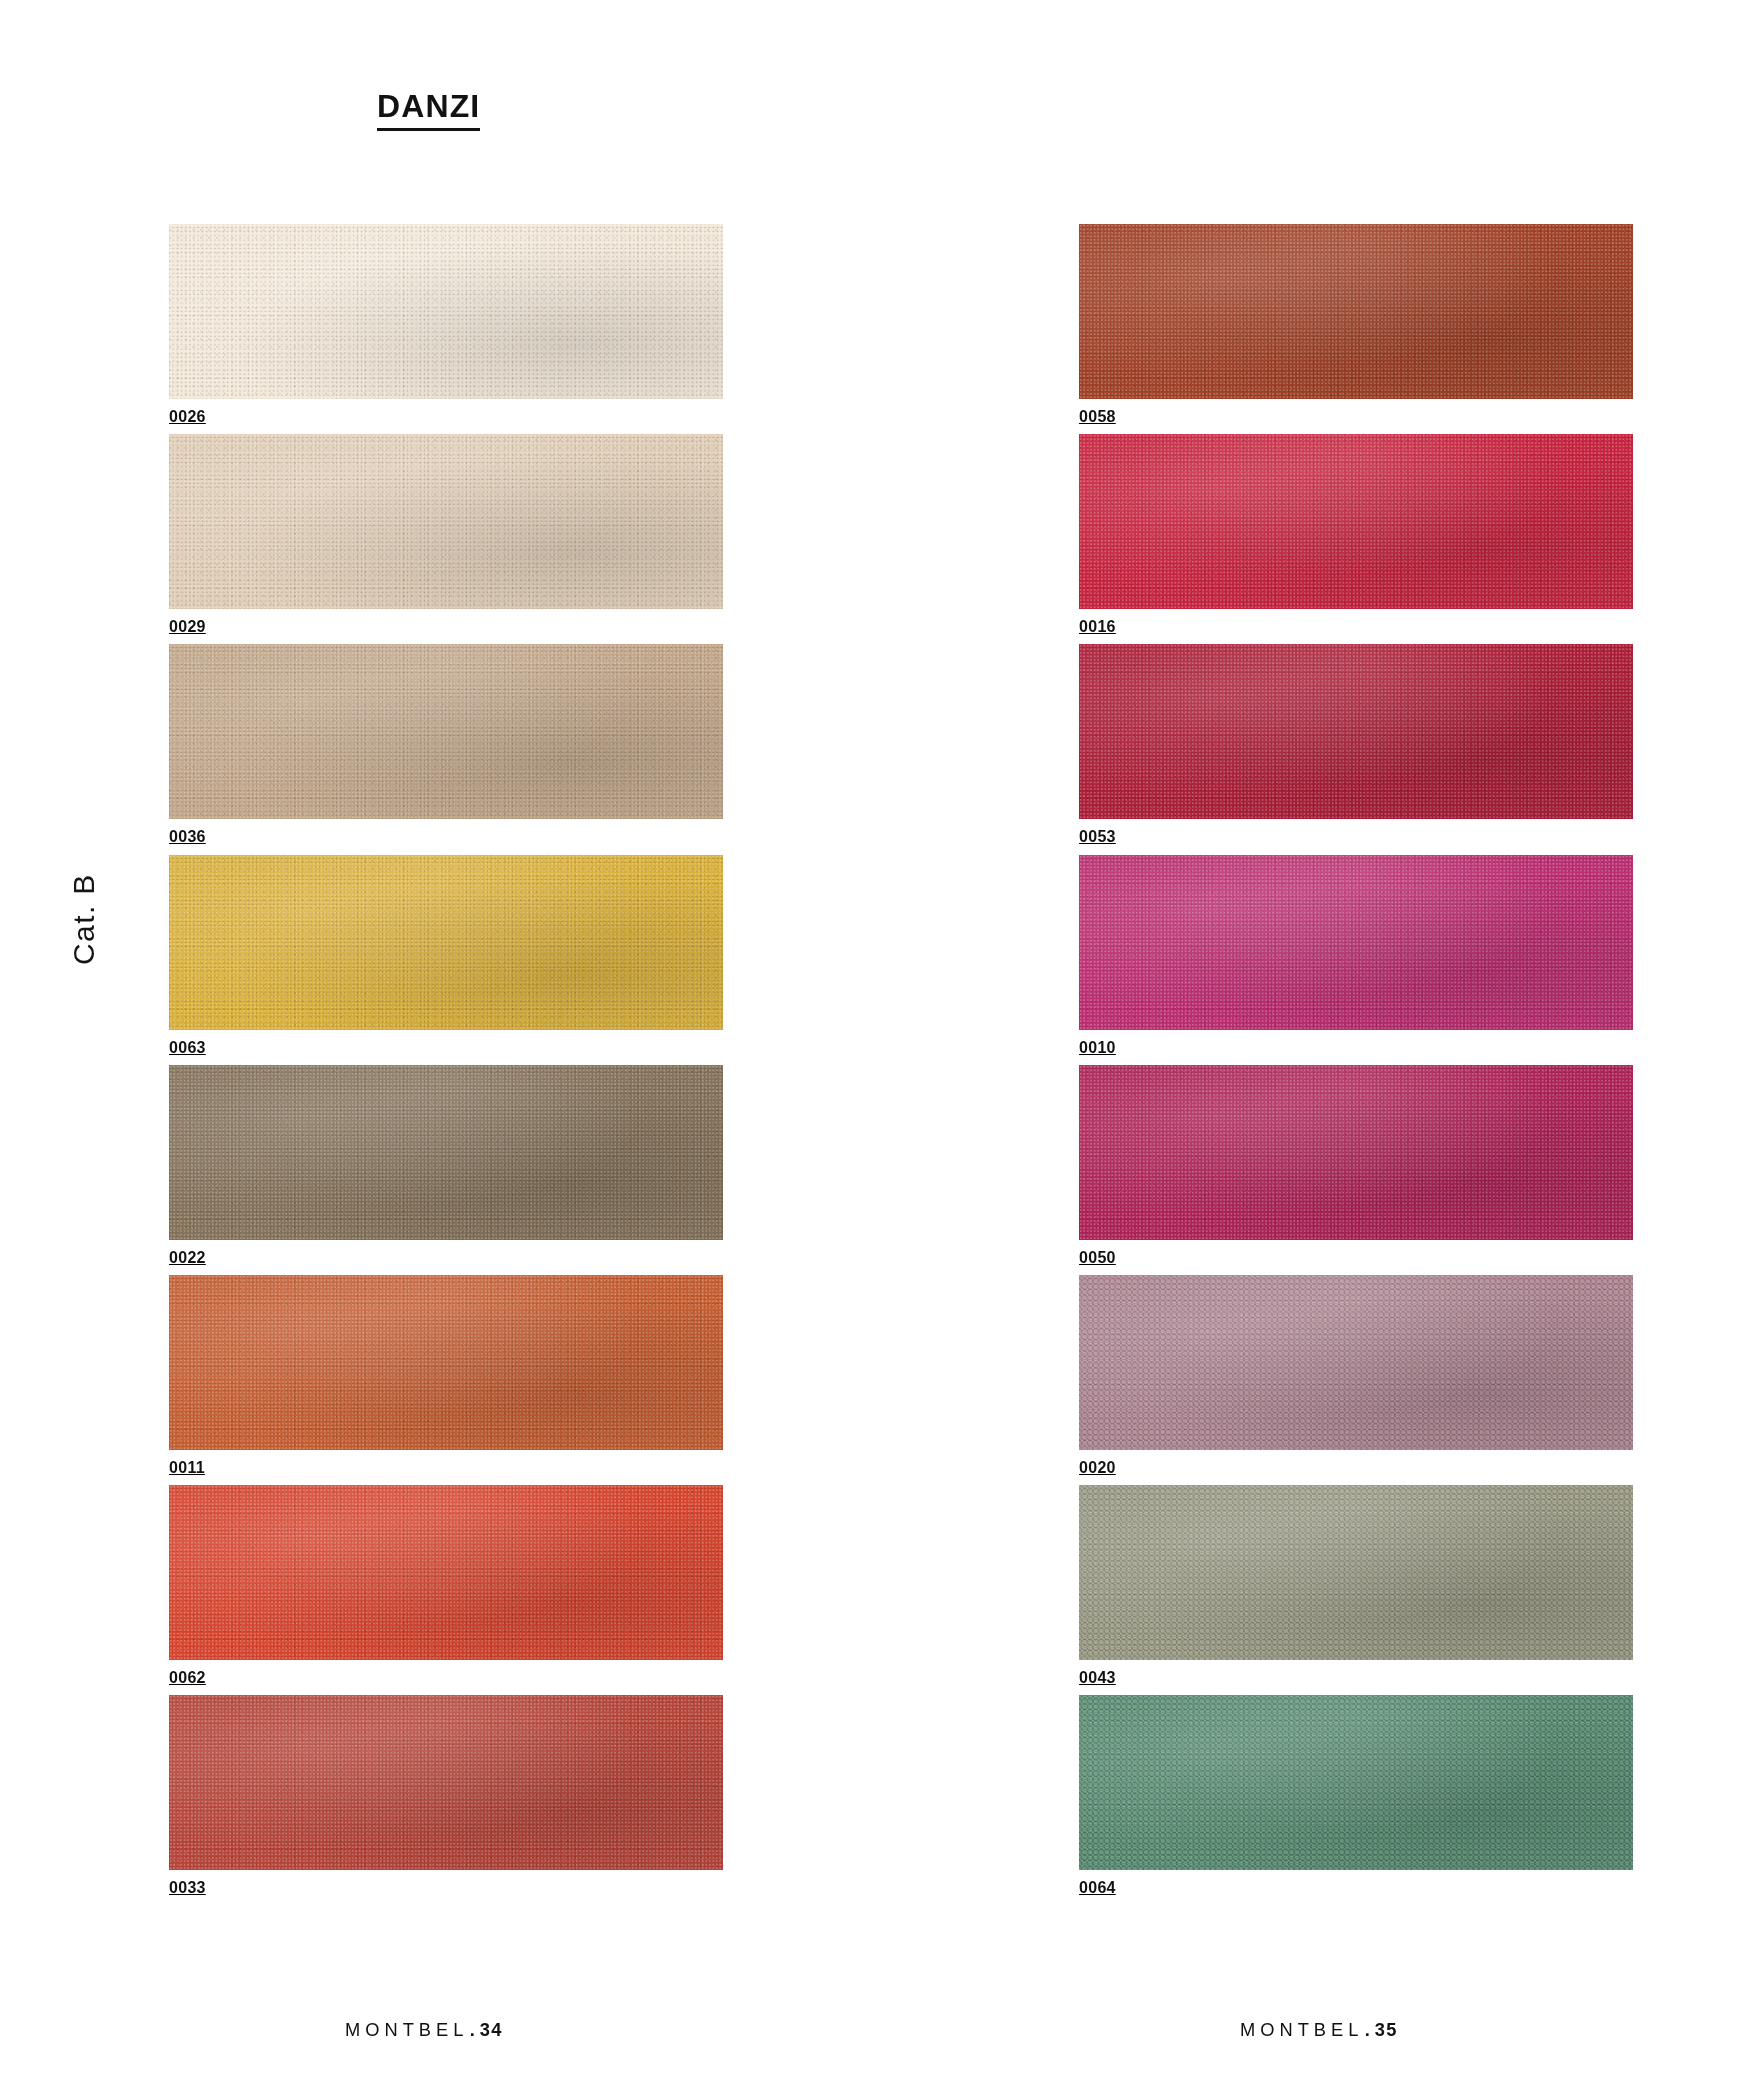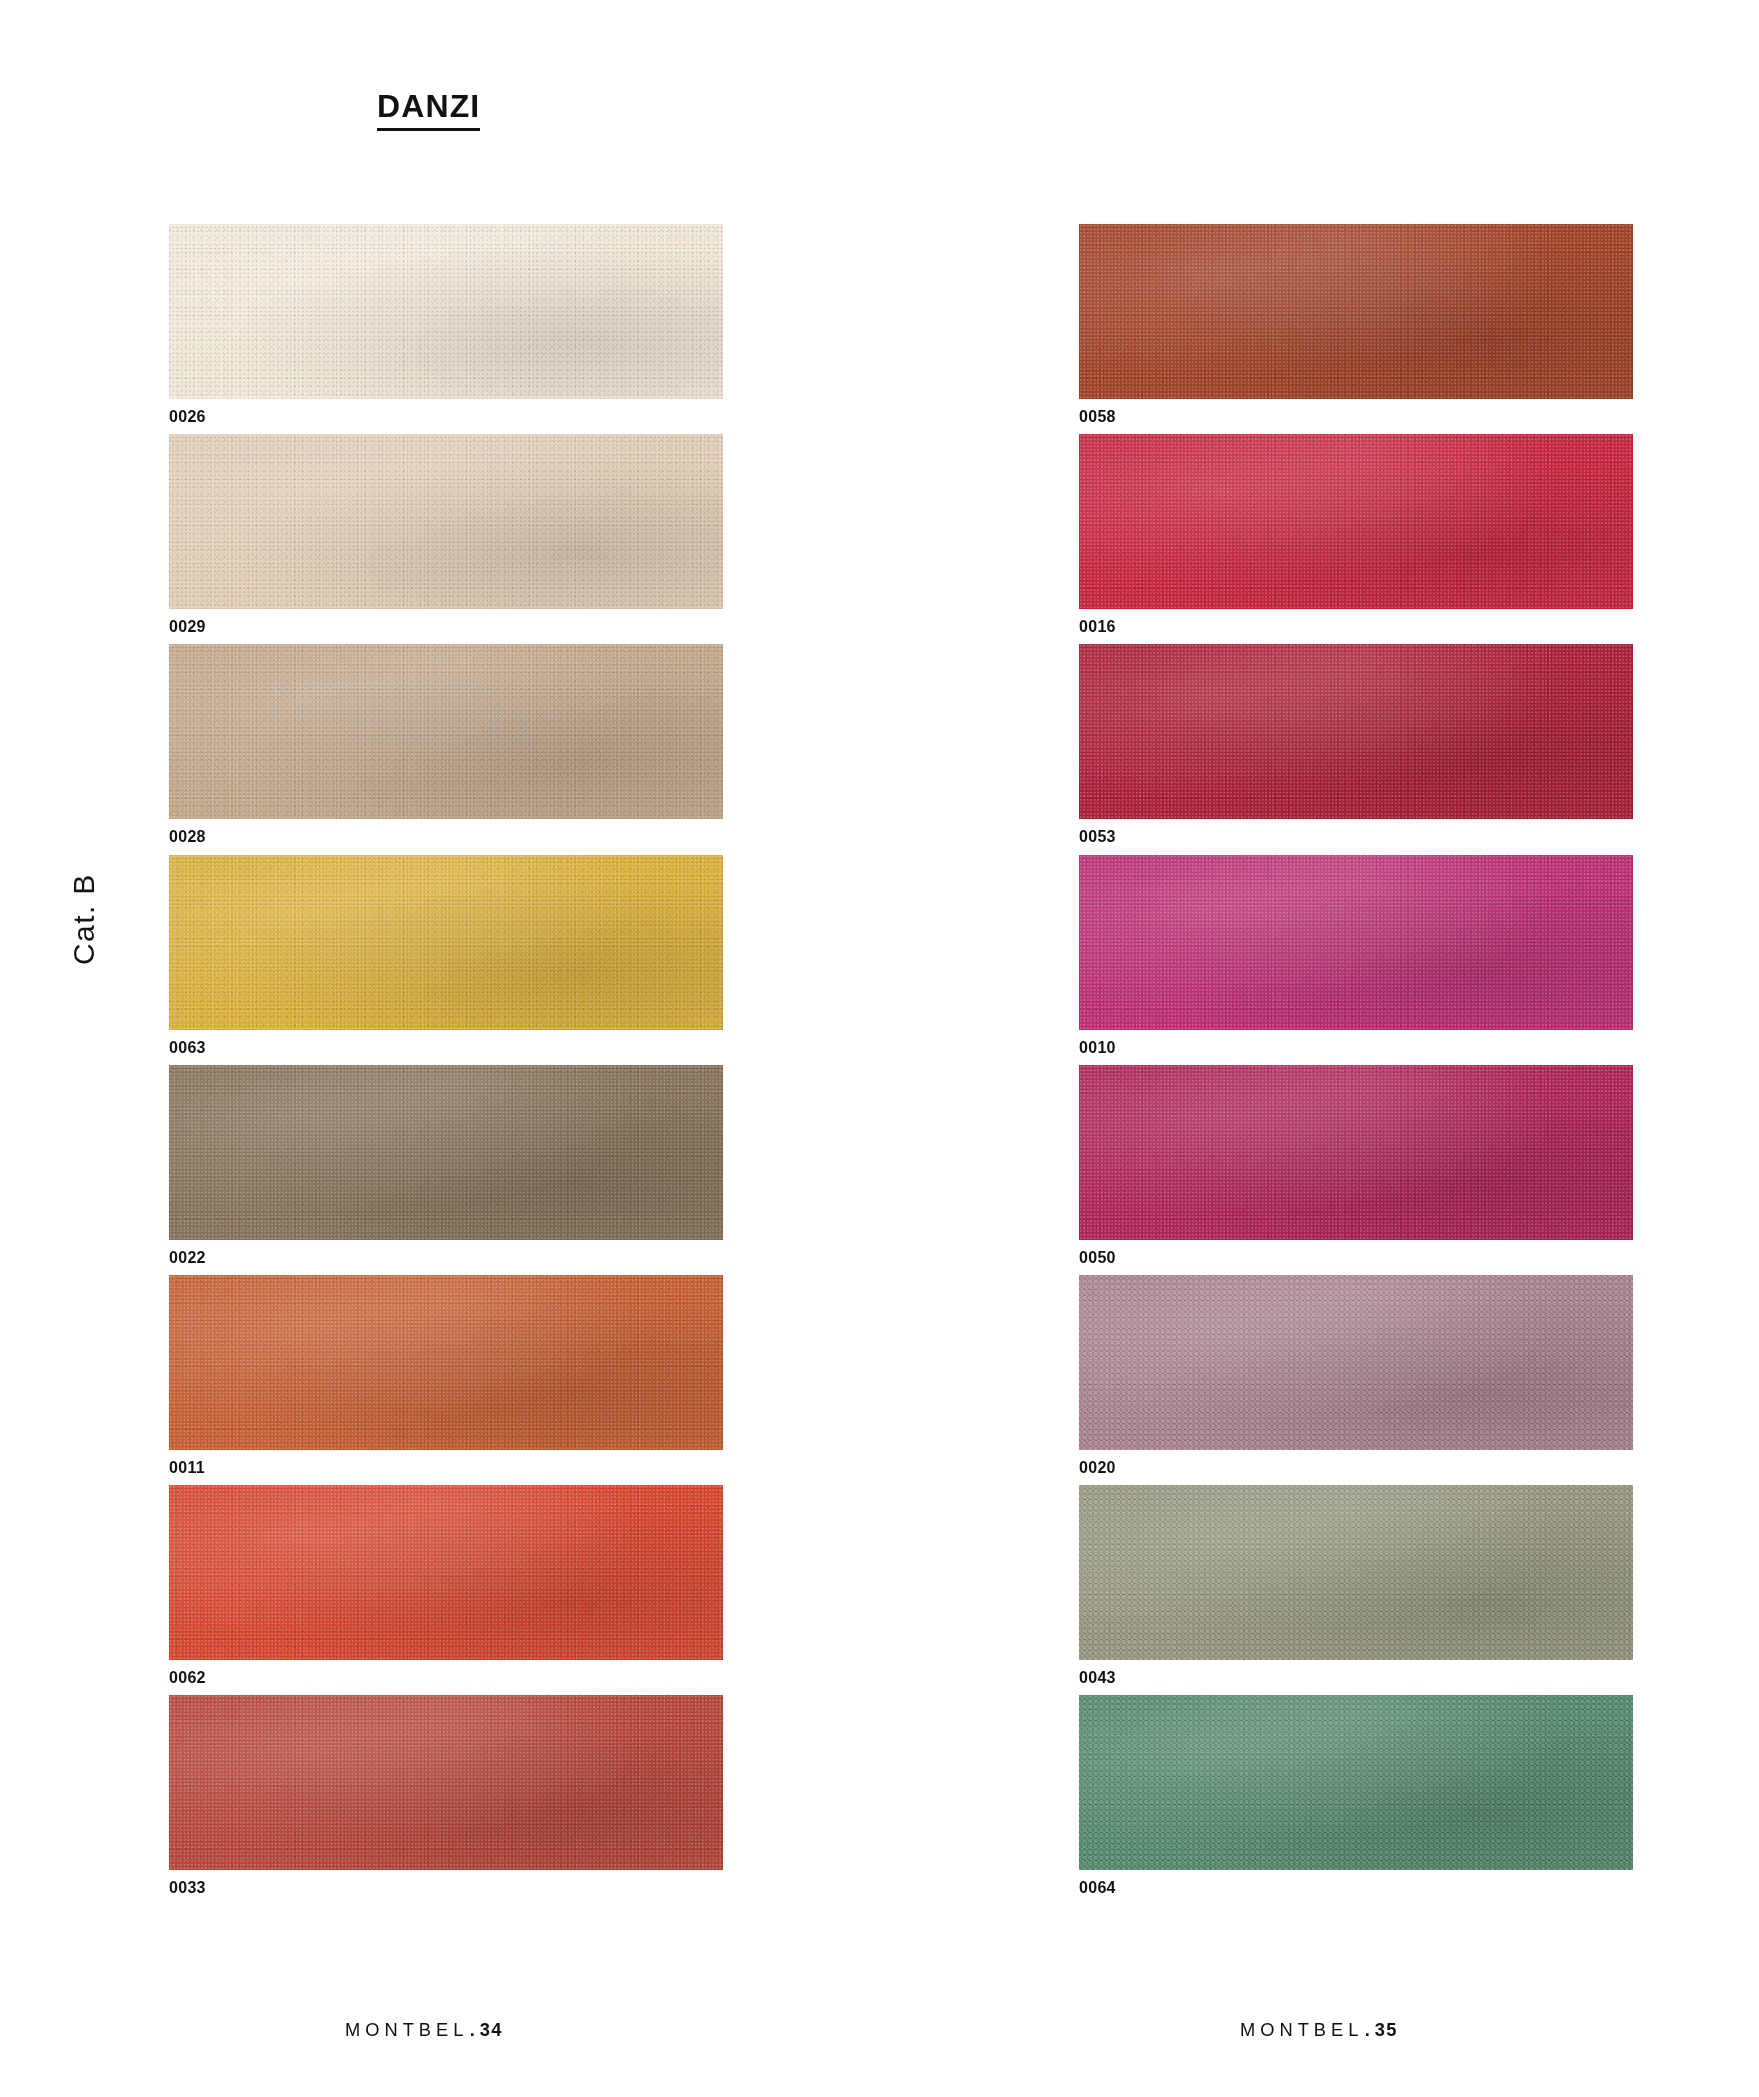--- a/index.html
+++ b/index.html
@@ -40,20 +40,21 @@
     text-align:left;
     
     margin-left:27px;
   }
 
   
   .column{
     position:absolute;
     top:224px;
     width:444px;
+    text-decoration:underline;
   }
   .column.left{left:169px;}
   .column.right{left:1079px;}
 
   .swatch-item{
     position:relative;
     margin-bottom:9.2px;
   }
   .swatch-chip{
     width:554px;
@@ -141,21 +142,21 @@
     <div class="swatch-item">
       <div class="swatch-chip" style="background-color: rgb(243, 233, 218);"></div>
       <div class="swatch-label">0026</div>
     </div>
     <div class="swatch-item">
       <div class="swatch-chip" style="background-color: rgb(226, 207, 184);"></div>
       <div class="swatch-label">0029</div>
     </div>
     <div class="swatch-item">
       <div class="swatch-chip" style="background-color: rgb(195, 168, 140);"></div>
-      <div class="swatch-label">0028</div>
+      <div class="swatch-label">0036</div>
     </div>
     <div class="swatch-item">
       <div class="swatch-chip" style="background-color: rgb(220, 178, 60);"></div>
       <div class="swatch-label">0063</div>
     </div>
     <div class="swatch-item">
       <div class="swatch-chip" style="background-color: rgb(134, 115, 91);"></div>
       <div class="swatch-label">0022</div>
     </div>
     <div class="swatch-item">

